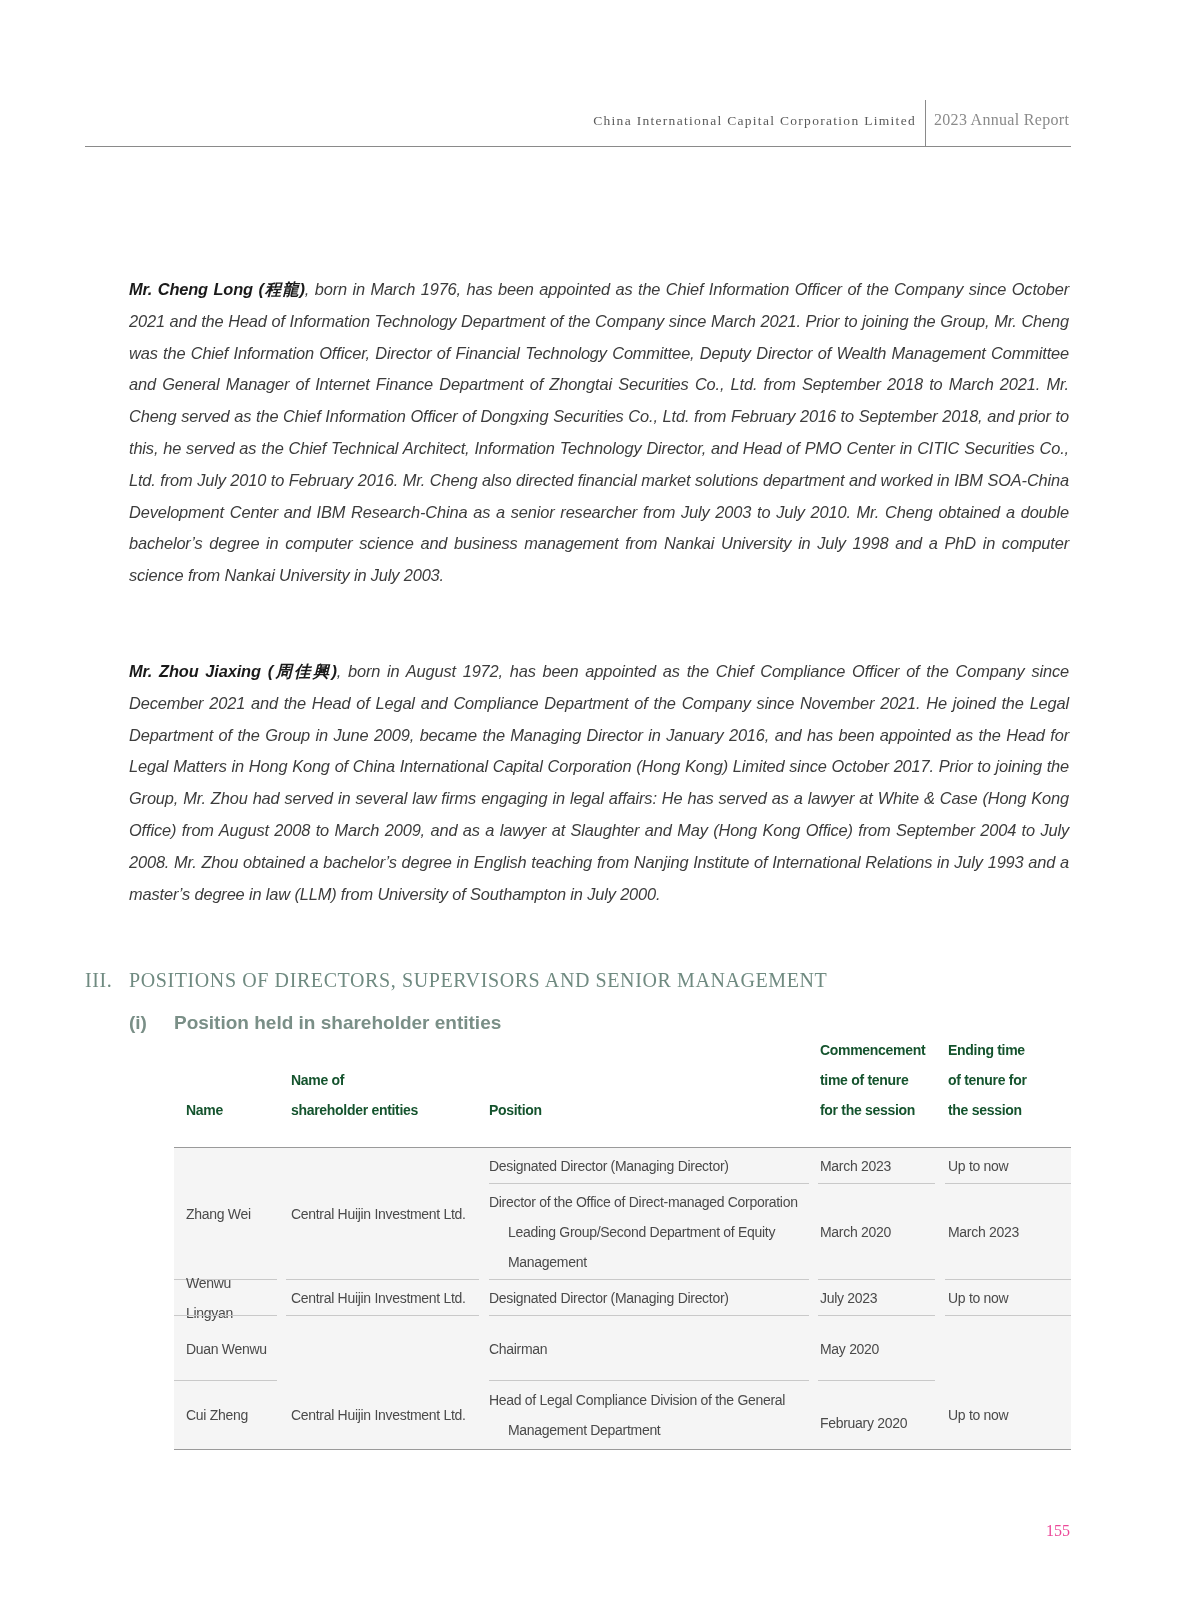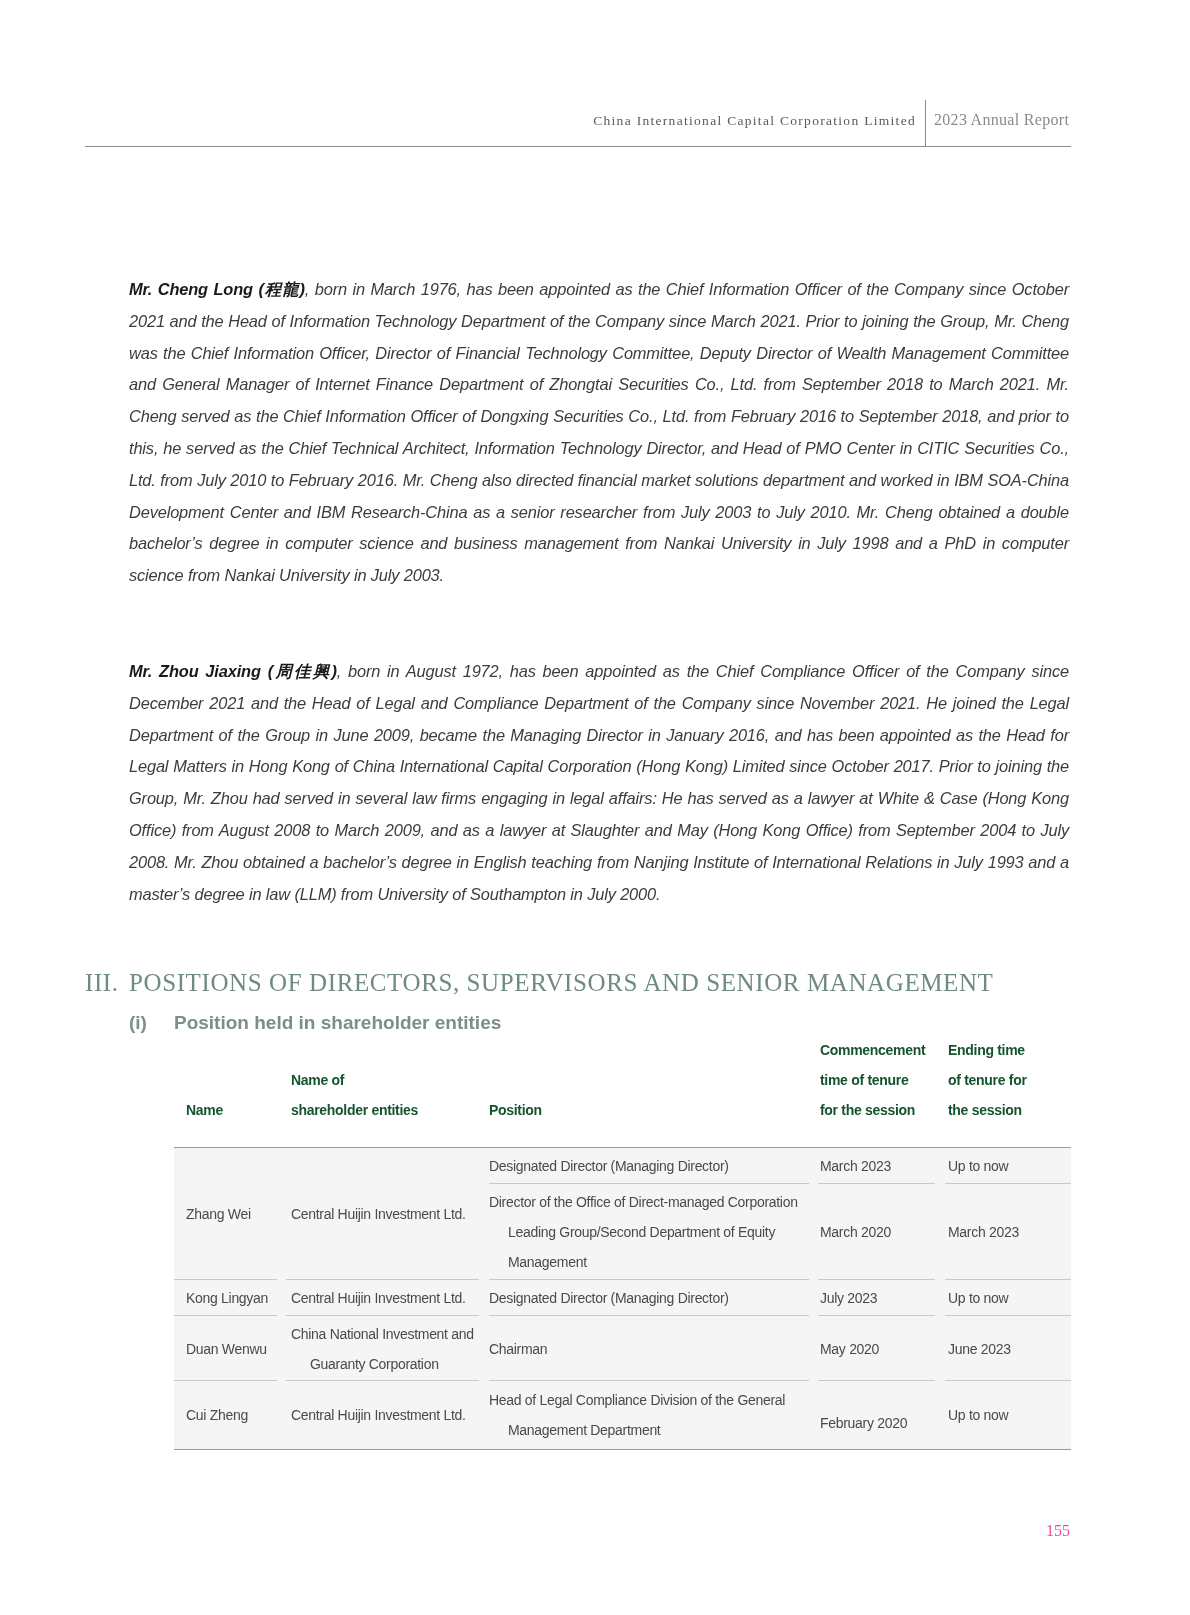--- a/index.html
+++ b/index.html
@@ -30,21 +30,21 @@
     font-size: 16.4px; line-height: 31.8px; color: #3c3c3c;
     text-align: justify; letter-spacing: -0.15px; font-style: italic;
   }
   .para b { color: #1a1a1a; font-weight: bold; }
   #para-cheng { top: 274px; }
   #para-zhou  { top: 656px; }
 
   .section-title {
     position: absolute; left: 85px; top: 969px;
     font-family: "Liberation Serif", "DejaVu Serif", serif;
-    font-size: 25px; color: #6f8a80; letter-spacing: 0.6px;
+    font-size: 20px; color: #6f8a80; letter-spacing: 0.6px;
     white-space: nowrap;
   }
   .section-title .num { display: inline-block; width: 44px; }
 
   .subsection-title {
     position: absolute; left: 129px; top: 1012px;
     font-family: "Liberation Sans", "DejaVu Sans", sans-serif;
     font-weight: bold; font-size: 19px; color: #7a8f87;
     white-space: nowrap;
   }
@@ -148,51 +148,45 @@
       <div class="cell c-start bl" style="top:36px;height:96px;">
           <span class="txt">March 2020</span>
         </div>
       <div class="cell c-end bl" style="top:36px;height:96px;">
           <span class="txt">March 2023</span>
         </div>
     </div>
 
     <div class="row" style="height:36px;">
       <div class="cell c-name bl" style="top:0;height:36px;">
-          <span class="txt">Kong Lingyan</span>
+          <span class="txt">Wenwu Lingyan</span>
         </div>
       <div class="cell c-ent bl" style="top:0;height:36px;">
           <span class="txt hang">Central Huijin Investment Ltd.</span>
         </div>
       <div class="cell c-pos bl" style="top:0;height:36px;">
           <span class="txt hang">Designated Director (Managing Director)</span>
         </div>
       <div class="cell c-start bl" style="top:0;height:36px;">
           <span class="txt">July 2023</span>
         </div>
       <div class="cell c-end bl" style="top:0;height:36px;">
           <span class="txt">Up to now</span>
         </div>
     </div>
 
     <div class="row" style="height:65px;">
       <div class="cell c-name bl" style="top:0;height:65px;">
           <span class="txt">Duan Wenwu</span>
         </div>
-      <div class="cell c-ent bl" style="top:0;height:65px;">
-          <span class="txt hang" style="width:170px;">China National Investment and Guaranty Corporation</span>
-        </div>
       <div class="cell c-pos bl" style="top:0;height:65px;">
           <span class="txt hang">Chairman</span>
         </div>
       <div class="cell c-start bl" style="top:0;height:65px;">
           <span class="txt">May 2020</span>
-        </div>
-      <div class="cell c-end bl" style="top:0;height:65px;">
-          <span class="txt">June 2023</span>
         </div>
     </div>
 
     <div class="row" style="height:68px;">
       <div class="cell c-name" style="top:0;height:68px;">
           <span class="txt">Cui Zheng</span>
         </div>
       <div class="cell c-ent" style="top:0;height:68px;">
           <span class="txt hang">Central Huijin Investment Ltd.</span>
         </div>

